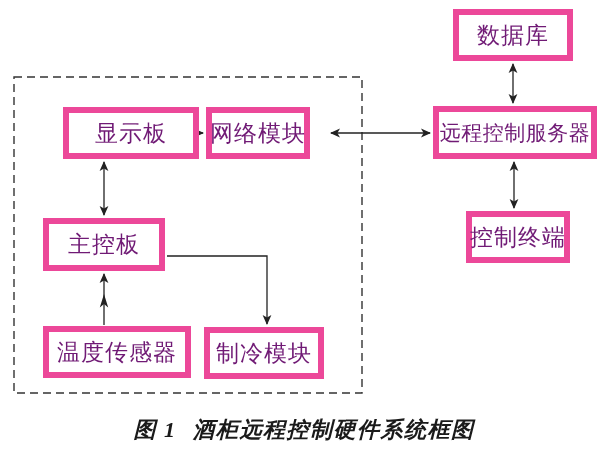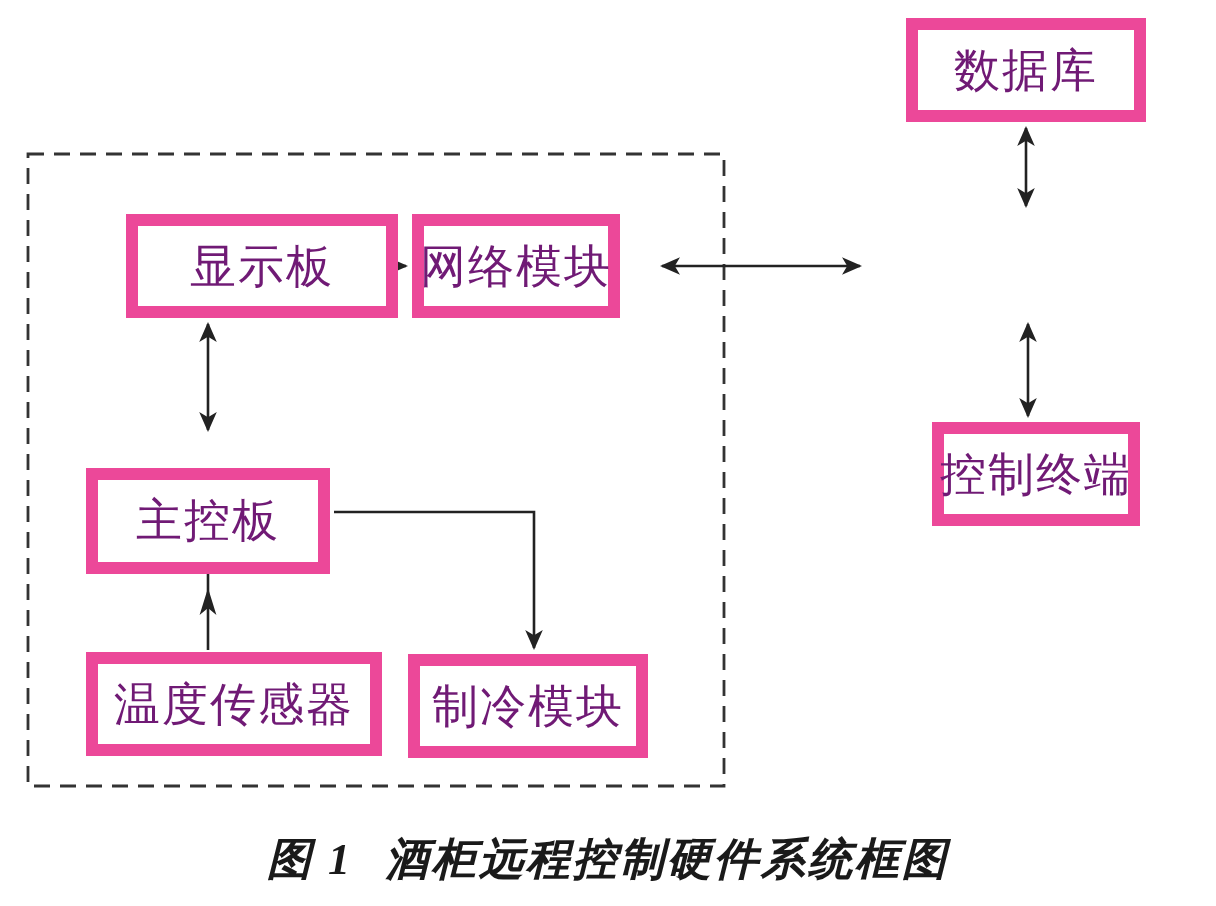--- a/index.html
+++ b/index.html
@@ -37,21 +37,21 @@
   }
   .box.small-text {
     font-size: 21px;
     letter-spacing: 0.5px;
   }
   #box-display   { left: 43px;  top: 107px; width: 136px; height: 52px; margin-left: 20px; }
   #box-network   { left: 206px; top: 107px; width: 104px; height: 52px; }
   #box-server    { left: 433px; top: 106px; width: 164px; height: 53px; }
   #box-database  { left: 453px; top: 9px;   width: 120px; height: 52px; }
   #box-terminal  { left: 466px; top: 211px; width: 104px; height: 52px; }
-  #box-main      { left: 43px;  top: 218px; width: 122px; height: 53px; margin-top: 16px; }
+  #box-main      { left: 43px;  top: 218px; width: 122px; height: 53px; }
   #box-temp      { left: 43px;  top: 326px; width: 148px; height: 52px; }
   #box-cooling   { left: 204px; top: 327px; width: 120px; height: 52px; }
   .caption {
     position: absolute;
     left: 0;
     right: 0;
     top: 415px;
     text-align: center;
     font-size: 22px;
     font-weight: bold;
@@ -91,20 +91,21 @@
     <line x1="104" y1="325" x2="104" y2="274" stroke="#222222" stroke-width="1.3" marker-end="url(#arr)"></line>
     <path d="M104,294 L99.8,307.5 L104,304 L108.2,307.5 Z" fill="#222222"></path>
 
     <path d="M167,256 H267 V324" fill="none" stroke="#222222" stroke-width="1.3" marker-end="url(#arr)"></path>
   </svg>
 
   <div class="box" id="box-display">显示板</div>
 
   <div class="box" id="box-network">网络模块</div>
 
+  <div class="box small-text" id="box-server">远程控制服务器</div>
 
   <div class="box" id="box-database">数据库</div>
 
   <div class="box" id="box-terminal">控制终端</div>
 
   <div class="box" id="box-main">主控板</div>
 
   <div class="box" id="box-temp">温度传感器</div>
 
   <div class="box" id="box-cooling">制冷模块</div>

